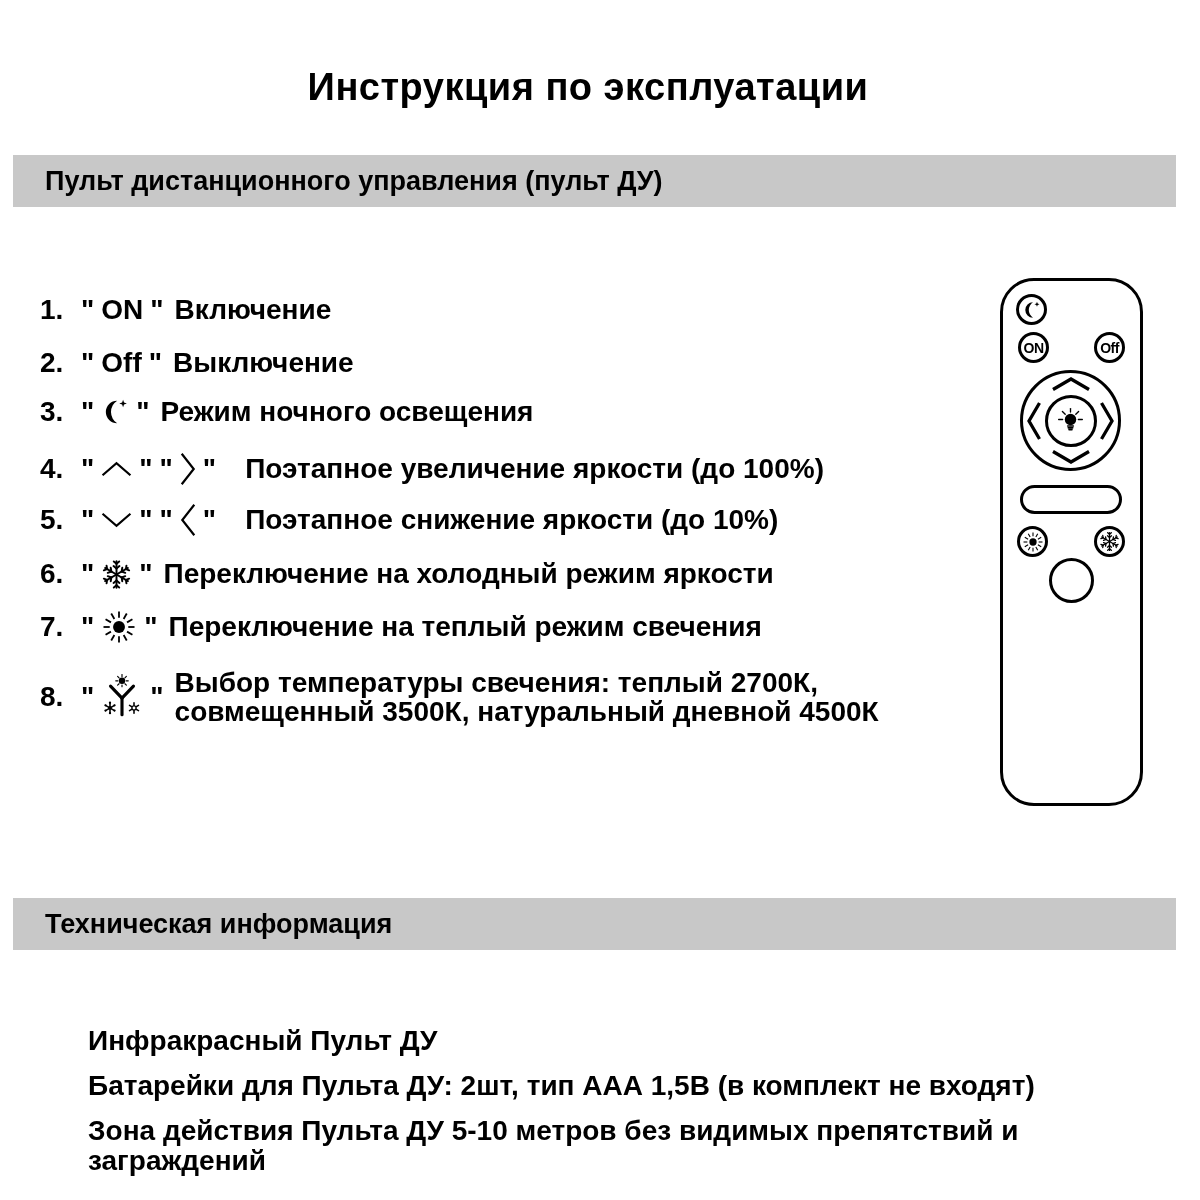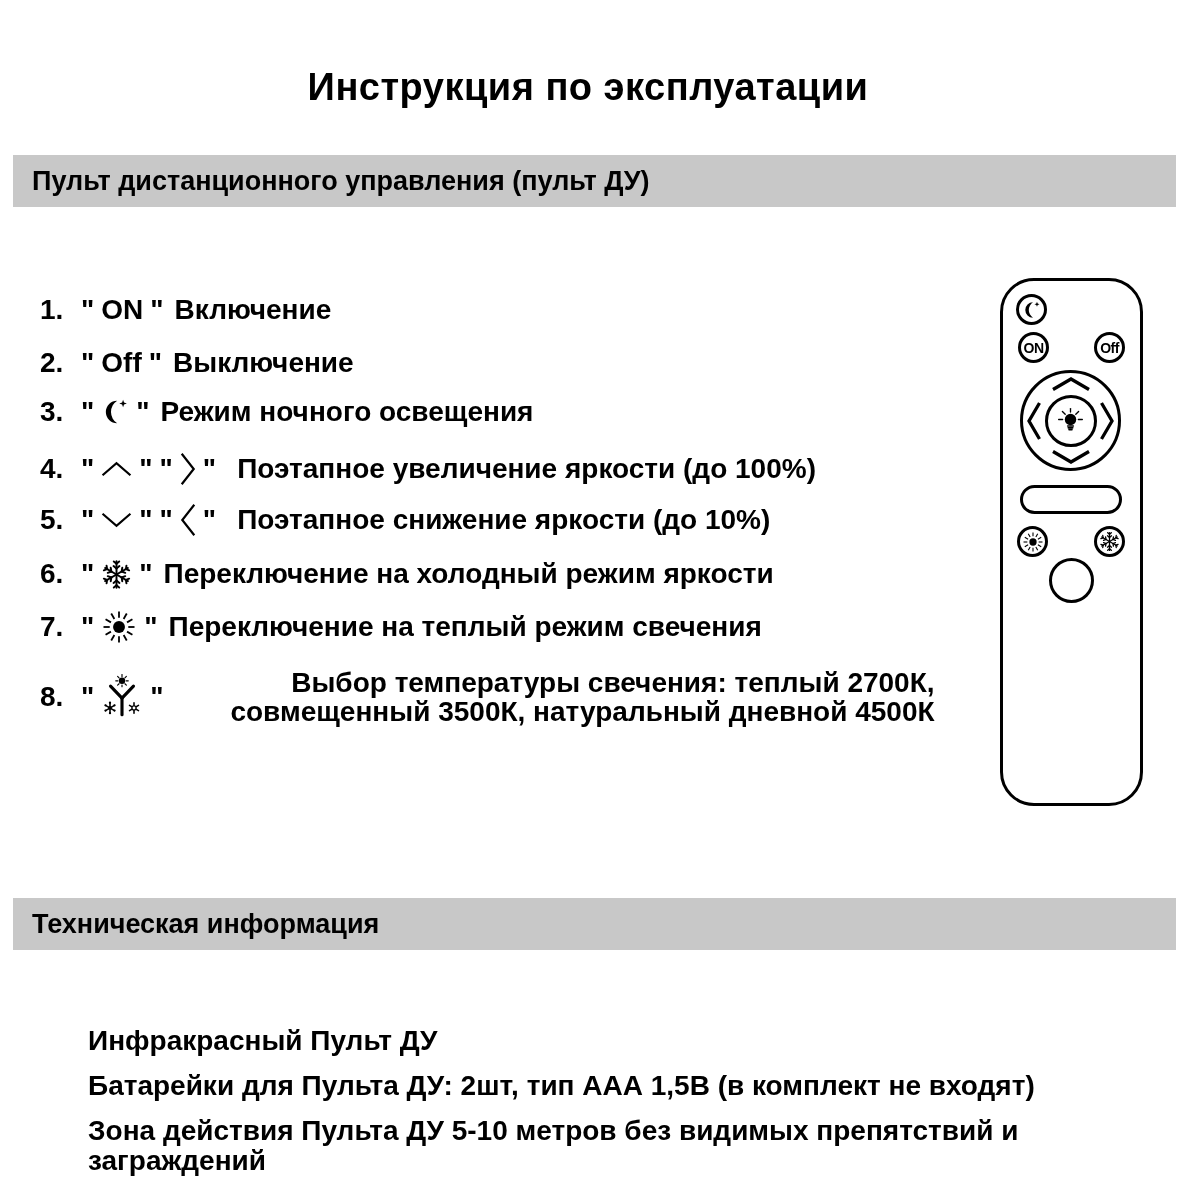--- a/index.html
+++ b/index.html
@@ -1,28 +1,28 @@
 <!DOCTYPE html>
 <html><head>
 <meta charset="utf-8">
 <style>
   html,body{margin:0;padding:0;background:#fff;}
   .page{position:relative;width:1176px;height:1200px;background:#ffffff;overflow:hidden;
         font-family:"Liberation Sans",sans-serif;font-weight:bold;color:#000;}
   .title{position:absolute;top:66px;left:0;width:100%;text-align:center;font-size:38px;letter-spacing:.5px;}
   .secbar{position:absolute;left:13px;width:1182px;height:52px;background:#c8c8c8;
-          font-size:27px;line-height:52px;padding-left:19px;box-sizing:border-box;}
+          font-size:27px;line-height:52px;padding-left:32px;box-sizing:border-box;}
   #bar-remote{top:155px;}
   #bar-tech{top:898px;}
   
   .li{position:absolute;left:40px;display:flex;align-items:center;gap:7px;font-size:28px;white-space:nowrap;}
   .li .num{width:34px;flex:0 0 auto;}
   .li .q{flex:0 0 auto;}
-  .li .lbl{margin-left:4px;text-align:right;}
-  .li .lbl.wide-gap{margin-left:14px;}
+  .li .lbl{margin-left:4px;}
+  .li .lbl.wide-gap{margin-left:22px;}
   #li1{top:294px}#li2{top:347px}#li3{top:396px}#li4{top:452px}
   #li5{top:503px}#li6{top:558px}#li7{top:609px}#li8{top:668px}
   #li8 .lbl{white-space:normal;width:760px;line-height:29px;}
   .icon{flex:0 0 auto;display:block;}
   
   .chv{stroke:#000;fill:none;stroke-linejoin:miter;}
   .chv-thin{stroke-width:2.2px;}
   .chv-thick{stroke-width:3.3px;}
   .flipv{transform:scaleY(-1);}
   .fliph{transform:scaleX(-1);}

